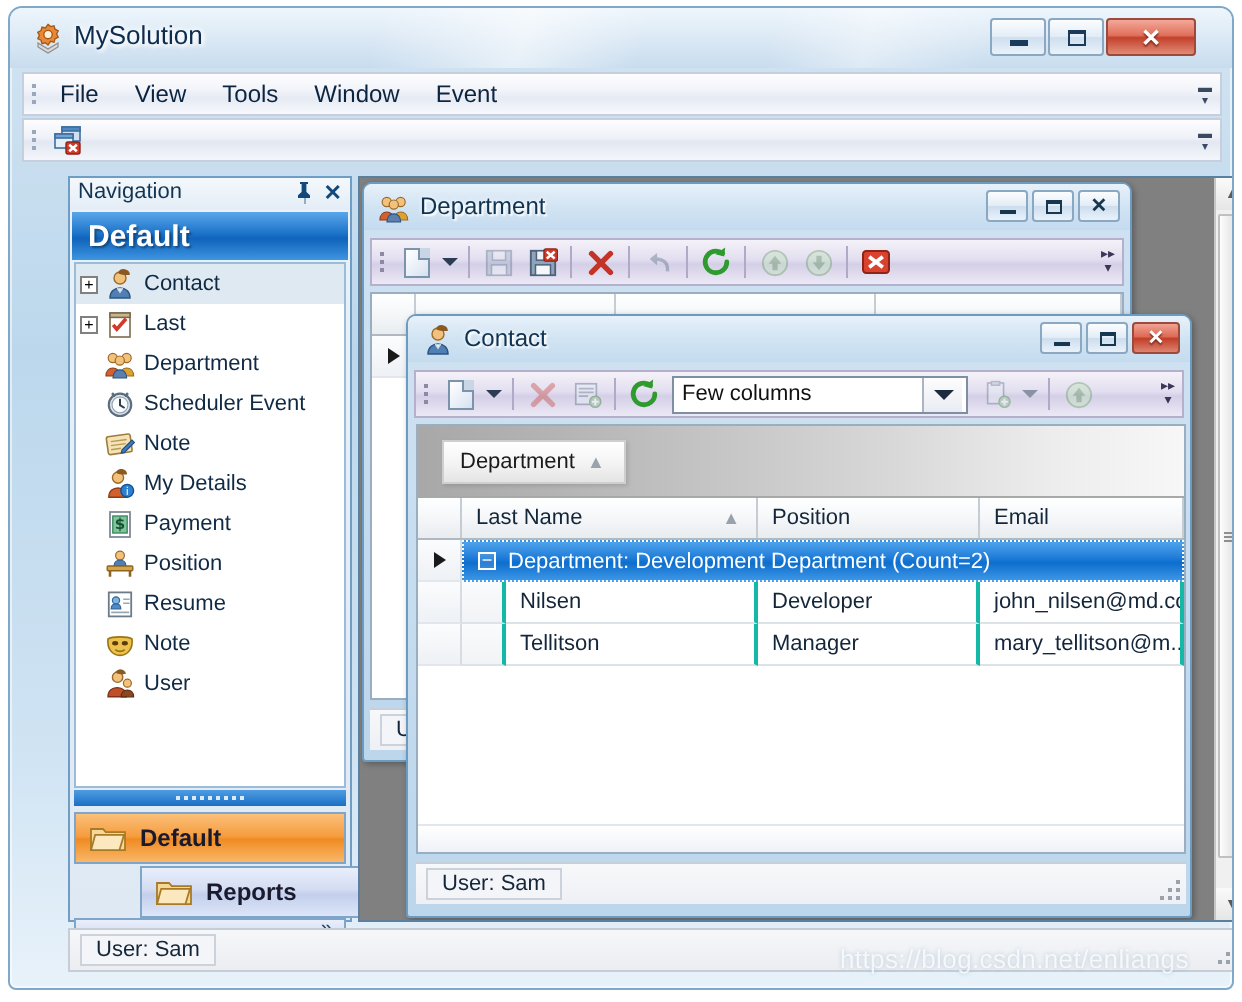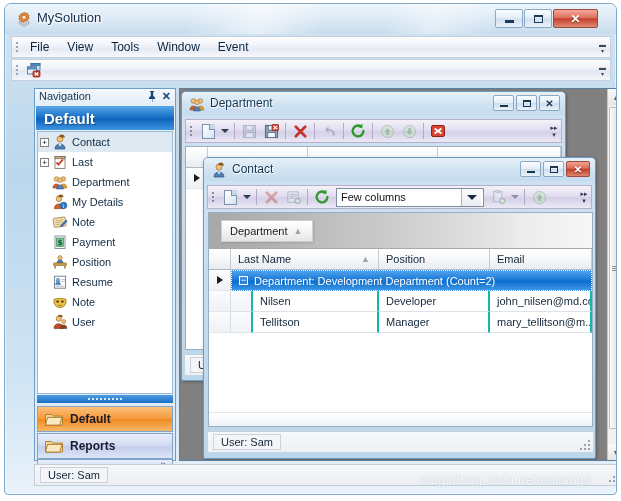--- a/index.html
+++ b/index.html
@@ -160,20 +160,21 @@
   .nav-button {
     position:absolute; left:2px; width:136px; height:26px;
     display:flex; align-items:center; cursor:default;
     border:1px solid #7fa5c9;
   }
   .nav-button.active {
     background: linear-gradient(180deg,#fcc07a 0%, #f59b3c 48%, #ef8b21 52%, #f9b768 100%);
   }
   .nav-button.inactive {
     background: linear-gradient(180deg,#e9eefb 0%, #d3dcf2 45%, #c3cfec 55%, #dde5f7 100%);
+    margin-left: 33px;
   }
   .nav-button .folder { width:18px; height:14px; margin-left:7px; margin-right:7px; position:relative; }
   .nav-button .label { font-size:12px; font-weight:bold; color:#1a1a2e; }
 
   #nav-overflow {
     position:absolute; left:2px; top:370px; width:136px; height:21px;
     background: linear-gradient(180deg,#e9eefb 0%, #d3dcf2 45%, #c3cfec 55%, #dde5f7 100%);
     border:1px solid #7fa5c9;
     display:flex; align-items:center; justify-content:flex-end;
   }
@@ -477,45 +478,57 @@
               <path d="M1 14c0-2.6 1.5-4 3.4-4S8 11.4 8 14z" fill="#d1612e" stroke="#8f3c16" stroke-width=".6"></path>
               <circle cx="11.3" cy="5" r="2.3" fill="#f2c27d" stroke="#9c6b2a" stroke-width=".6"></circle>
               <path d="M8 14c0-2.6 1.5-4 3.4-4s3.4 1.4 3.4 4z" fill="#e0a12c" stroke="#9c6b2a" stroke-width=".6"></path>
               <circle cx="7.9" cy="6.3" r="2.3" fill="#f2c27d" stroke="#9c6b2a" stroke-width=".6"></circle>
               <path d="M4.5 15c0-2.6 1.5-4.1 3.4-4.1S11.3 12.4 11.3 15z" fill="#5c7fb0" stroke="#2d5580" stroke-width=".6"></path>
             </svg>
           </span>
           <span class="tree-label">Department</span>
         </div>
 
+        <div class="tree-row">
+          <span class="tree-spacer"></span>
+          <span class="tree-icon">
+            <svg width="16" height="16" viewBox="0 0 16 16">
+              <circle cx="8" cy="8.4" r="5.6" fill="#dfe7ef" stroke="#5c6d7d" stroke-width="1.1"></circle>
+              <circle cx="8" cy="8.4" r="4" fill="#fafcfe" stroke="#94a4b4" stroke-width=".6"></circle>
+              <path d="M8 5.4v3.2l2.3 1.4" stroke="#2c3e50" stroke-width="1" fill="none"></path>
+              <path d="M4 2.6 5.6 4.2 M12 2.6 10.4 4.2" stroke="#5c6d7d" stroke-width="1.3"></path>
+            </svg>
+          </span>
+          <span class="tree-label">Scheduler Event</span>
+        </div>
+
+        <div class="tree-row">
+          <span class="tree-spacer"></span>
+          <span class="tree-icon">
+            <svg width="16" height="16" viewBox="0 0 16 16">
+              <rect x="1.6" y="3.6" width="12" height="9" rx="1" fill="#f5e3b6" stroke="#9b7d3e" stroke-width=".8" transform="rotate(-8 8 8)"></rect>
+              <path d="M3.6 6.2 h8 M3.4 8.2 h7.5 M3.2 10.2 h5" stroke="#b59a58" stroke-width=".7" transform="rotate(-8 8 8)"></path>
+              <path d="M9 11 14 6 l1.2 1.2 L10.2 12.2 8.6 12.6z" fill="#3f7cc2" stroke="#23527f" stroke-width=".6"></path>
+            </svg>
+          </span>
+          <span class="tree-label">Note</span>
+        </div>
 
         <div class="tree-row">
           <span class="tree-spacer"></span>
           <span class="tree-icon">
             <svg width="16" height="16" viewBox="0 0 16 16">
               <circle cx="7" cy="4.8" r="2.8" fill="#f2c27d" stroke="#9c6b2a" stroke-width=".7"></circle>
               <path d="M6 2a3 3 0 015.6 1.1c-1 .3-3.9.2-5-.4z" fill="#8a5a22"></path>
               <path d="M2.4 14.6c0-3 2-4.6 4.6-4.6s4.6 1.6 4.6 4.6z" fill="#d1612e" stroke="#8f3c16" stroke-width=".7"></path>
               <circle cx="11.6" cy="11.4" r="3.2" fill="#2f7fd0" stroke="#15518f" stroke-width=".7"></circle>
               <text x="11.6" y="13.5" font-size="5.4" fill="#fff" text-anchor="middle" font-family="DejaVu Sans">i</text>
             </svg>
           </span>
           <span class="tree-label">My Details</span>
-        </div>
-
-        <div class="tree-row">
-          <span class="tree-spacer"></span>
-          <span class="tree-icon">
-            <svg width="16" height="16" viewBox="0 0 16 16">
-              <rect x="1.6" y="3.6" width="12" height="9" rx="1" fill="#f5e3b6" stroke="#9b7d3e" stroke-width=".8" transform="rotate(-8 8 8)"></rect>
-              <path d="M3.6 6.2 h8 M3.4 8.2 h7.5 M3.2 10.2 h5" stroke="#b59a58" stroke-width=".7" transform="rotate(-8 8 8)"></path>
-              <path d="M9 11 14 6 l1.2 1.2 L10.2 12.2 8.6 12.6z" fill="#3f7cc2" stroke="#23527f" stroke-width=".6"></path>
-            </svg>
-          </span>
-          <span class="tree-label">Note</span>
         </div>
 
         <div class="tree-row">
           <span class="tree-spacer"></span>
           <span class="tree-icon">
             <svg width="16" height="16" viewBox="0 0 16 16">
               <rect x="3" y="2" width="10" height="12.5" fill="#fff" stroke="#7f8b96" stroke-width=".9"></rect>
               <rect x="4.4" y="4" width="7.2" height="8.5" fill="#7fc49a" stroke="#3c8b60" stroke-width=".7"></rect>
               <text x="8" y="10.6" font-size="7.5" fill="#14502f" text-anchor="middle" font-family="DejaVu Sans" font-weight="bold">$</text>
             </svg>
@@ -904,13 +917,13 @@
           <i style="right:4px;bottom:0"></i>
           <i style="right:8px;bottom:0"></i>
         <i style="right:0;bottom:4px"></i>
           <i style="right:4px;bottom:4px"></i>
           <i style="right:0;bottom:8px"></i>
       </span>
     </div>
   </div>
 </div>
 
-<div id="watermark">blog://blog.csdn.net/enliangs</div>
+<div id="watermark">https://blog.csdn.net/enliangs</div>
 
 </body></html>

